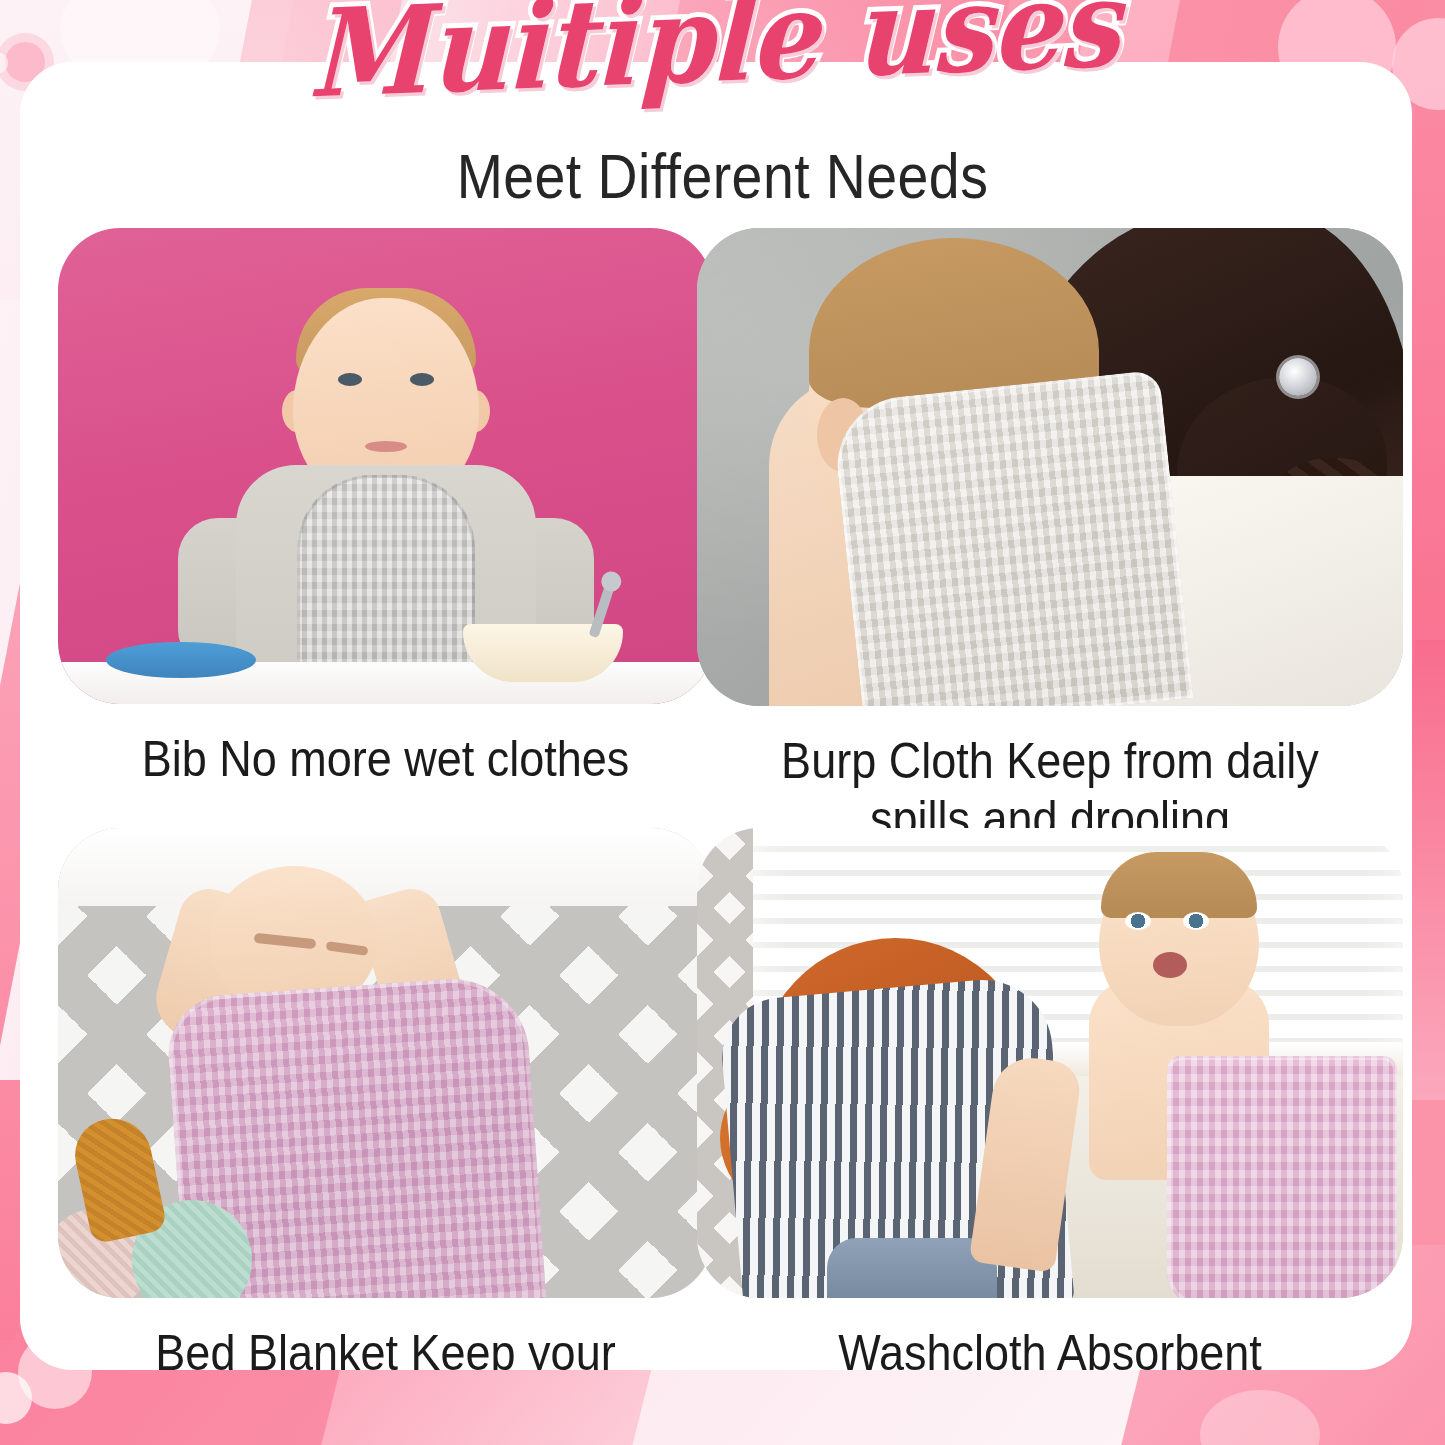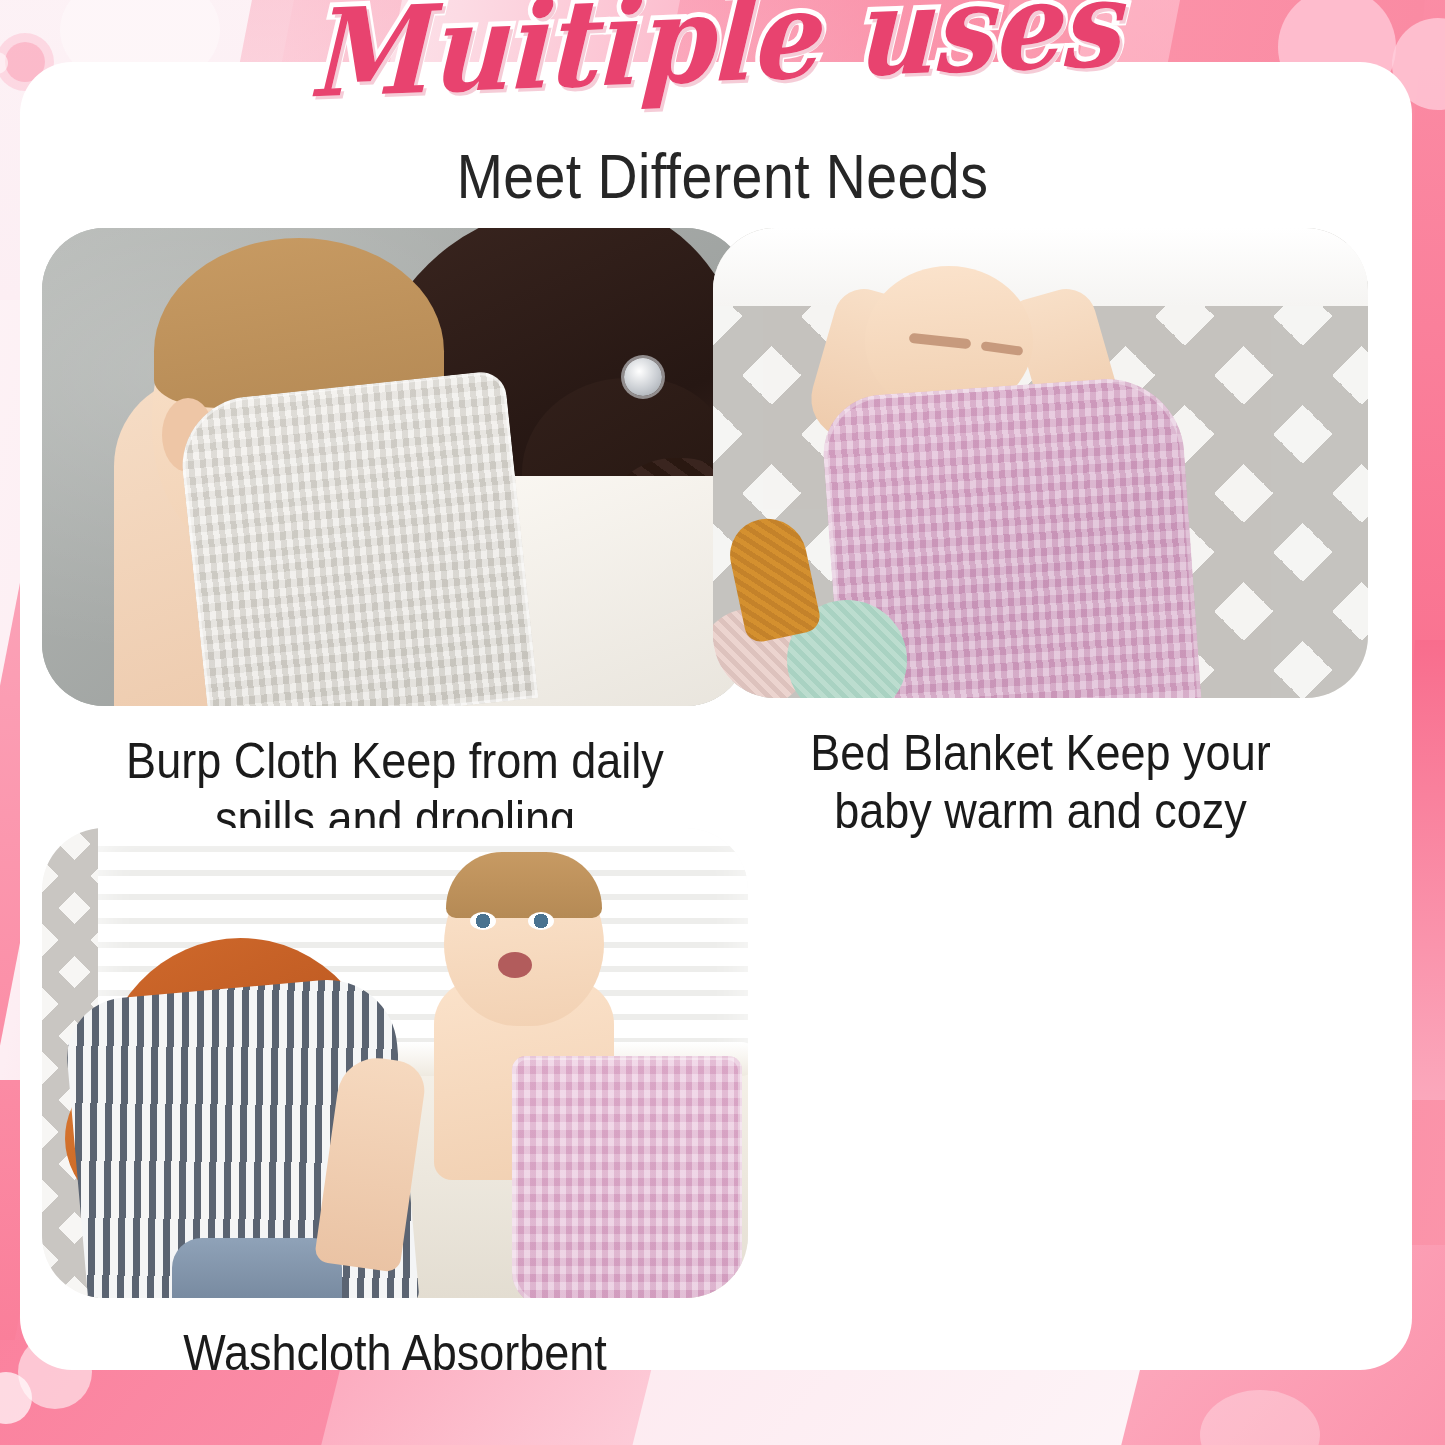--- a/index.html
+++ b/index.html
@@ -540,20 +540,41 @@
   <div class="blob c4"></div>
   <div class="blob c5"></div>
   <div class="blob c6"></div>
   <div class="blob c7"></div>
 </div>
 
 <div class="panel">
 
   <div class="grid">
 
+    <div class="cell cell-1">
+      <div class="photo p1">
+        <div class="hair"></div>
+        <div class="earL"></div>
+          <div class="earR"></div>
+        <div class="head"></div>
+        <div class="eyeL"></div>
+          <div class="eyeR"></div>
+        <div class="mouth"></div>
+        <div class="neck"></div>
+        <div class="sleeveL"></div>
+          <div class="sleeveR"></div>
+        <div class="torso"></div>
+        <div class="bib"></div>
+        <div class="table"></div>
+        <div class="plate"></div>
+        <div class="bowl"></div>
+        <div class="spoon"></div>
+      </div>
+      <div class="caption">Bib   No more wet clothes</div>
+    </div>
 
     <div class="cell cell-2">
       <div class="photo p2">
         <div class="wall"></div>
         <div class="momBody"></div>
         <div class="momNeck"></div>
         <div class="momHair"></div>
         <div class="bun"></div>
         <div class="braid"></div>
         <div class="pin"></div>

